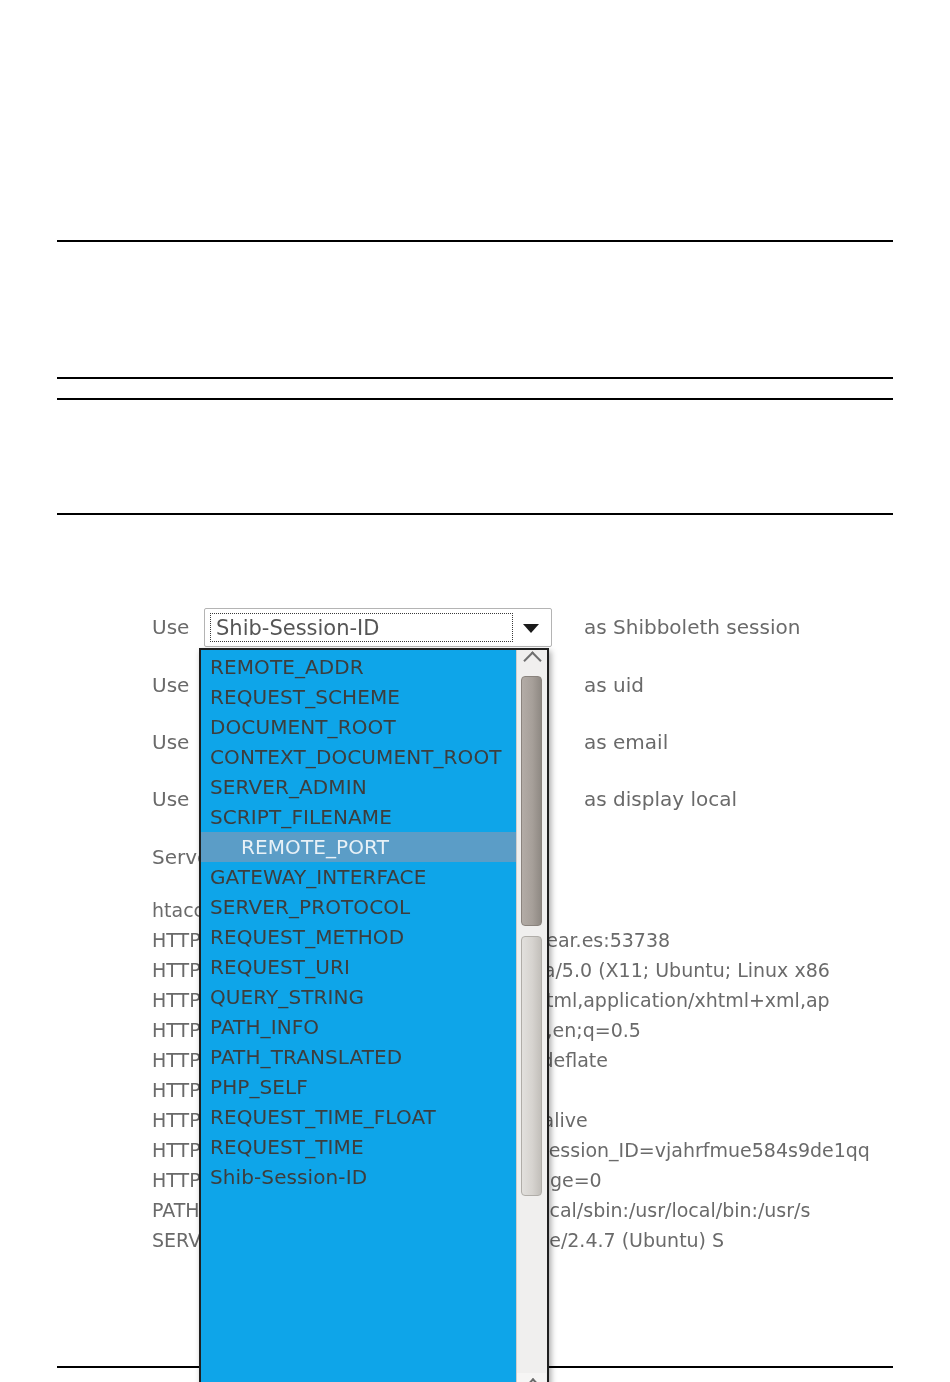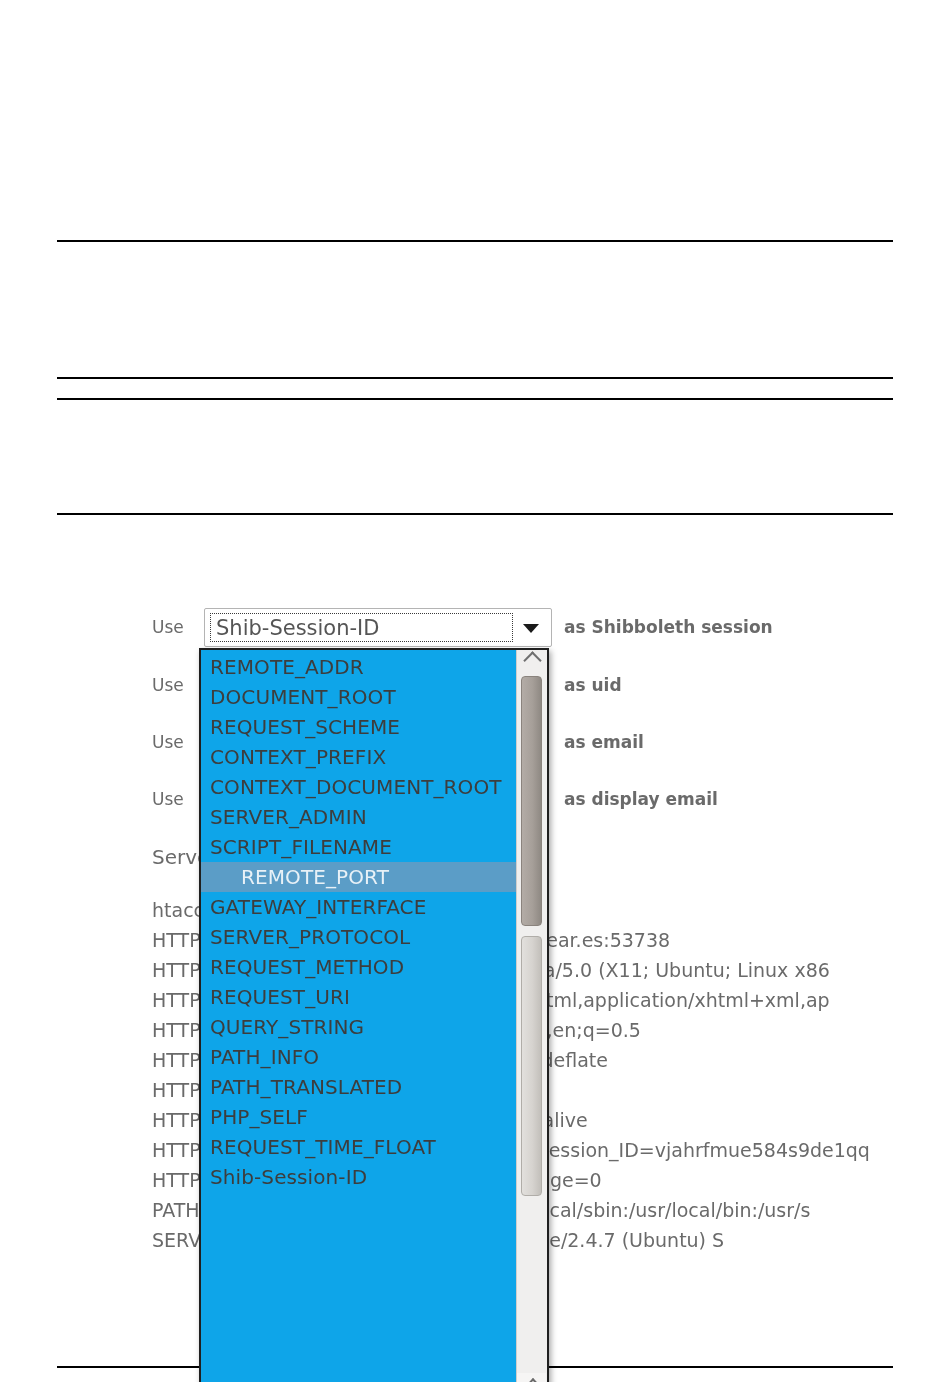--- a/index.html
+++ b/index.html
@@ -38,33 +38,32 @@
     width: 950px;
     height: 1382px;
   }
 
   .form-row {
     position: absolute;
     left: 152px;
     height: 30px;
     line-height: 30px;
     white-space: nowrap;
-    font-size: 17px;
+    font-size: 20px;
     color: #6a6a6a;
   }
   .form-row .lead {
     display: inline-block;
     width: 46px;
   }
   .form-row .trail {
     position: absolute;
-    left: 412px;
-    top: 0;
-    white-space: nowrap;
-    font-weight: bold;
+    left: 432px;
+    top: 0;
+    white-space: nowrap;
   }
 
   #row-session { top: 612px; }
   #row-uid     { top: 670px; }
   #row-email   { top: 727px; }
   #row-display { top: 784px; }
 
   .section-label {
     position: absolute;
     left: 152px;
@@ -269,21 +268,21 @@
   <div class="form-row" id="row-uid">
     <span class="lead">Use</span>
     <span class="trail">as uid</span>
   </div>
   <div class="form-row" id="row-email">
     <span class="lead">Use</span>
     <span class="trail">as email</span>
   </div>
   <div class="form-row" id="row-display">
     <span class="lead">Use</span>
-    <span class="trail">as display email</span>
+    <span class="trail">as display local</span>
   </div>
 
   <div class="section-label" id="server-vars-heading">Server variables</div>
 
   <div id="server-var-table">
     <div class="var-row">
       <span class="var-key">htaccess</span>
       <span class="var-val"></span>
     </div>
     <div class="var-row">
@@ -335,36 +334,36 @@
   <div id="select-widget">
     <div id="select-focus-ring"></div>
     <div id="select-value">Shib-Session-ID</div>
     <div id="select-arrow"></div>
   </div>
 
   <div id="dropdown-popup">
 
     <div id="dropdown-list">
       <div class="dd-option">REMOTE_ADDR</div>
+      <div class="dd-option">REQUEST_SCHEME</div>
       <div class="dd-option">DOCUMENT_ROOT</div>
-      <div class="dd-option">REQUEST_SCHEME</div>
-      <div class="dd-option">CONTEXT_PREFIX</div>
       <div class="dd-option">CONTEXT_DOCUMENT_ROOT</div>
       <div class="dd-option">SERVER_ADMIN</div>
       <div class="dd-option">SCRIPT_FILENAME</div>
       <div class="dd-option selected">REMOTE_PORT</div>
       <div class="dd-option">GATEWAY_INTERFACE</div>
       <div class="dd-option">SERVER_PROTOCOL</div>
       <div class="dd-option">REQUEST_METHOD</div>
       <div class="dd-option">REQUEST_URI</div>
       <div class="dd-option">QUERY_STRING</div>
       <div class="dd-option">PATH_INFO</div>
       <div class="dd-option">PATH_TRANSLATED</div>
       <div class="dd-option">PHP_SELF</div>
       <div class="dd-option">REQUEST_TIME_FLOAT</div>
+      <div class="dd-option">REQUEST_TIME</div>
       <div class="dd-option">Shib-Session-ID</div>
     </div>
 
     <div id="dd-scroll">
       <div class="sb-btn up">
         <span class="sb-chev"></span>
       </div>
       <div id="dd-thumb-upper"></div>
       <div id="dd-thumb-lower"></div>
       <div id="dd-bottom-btns">

